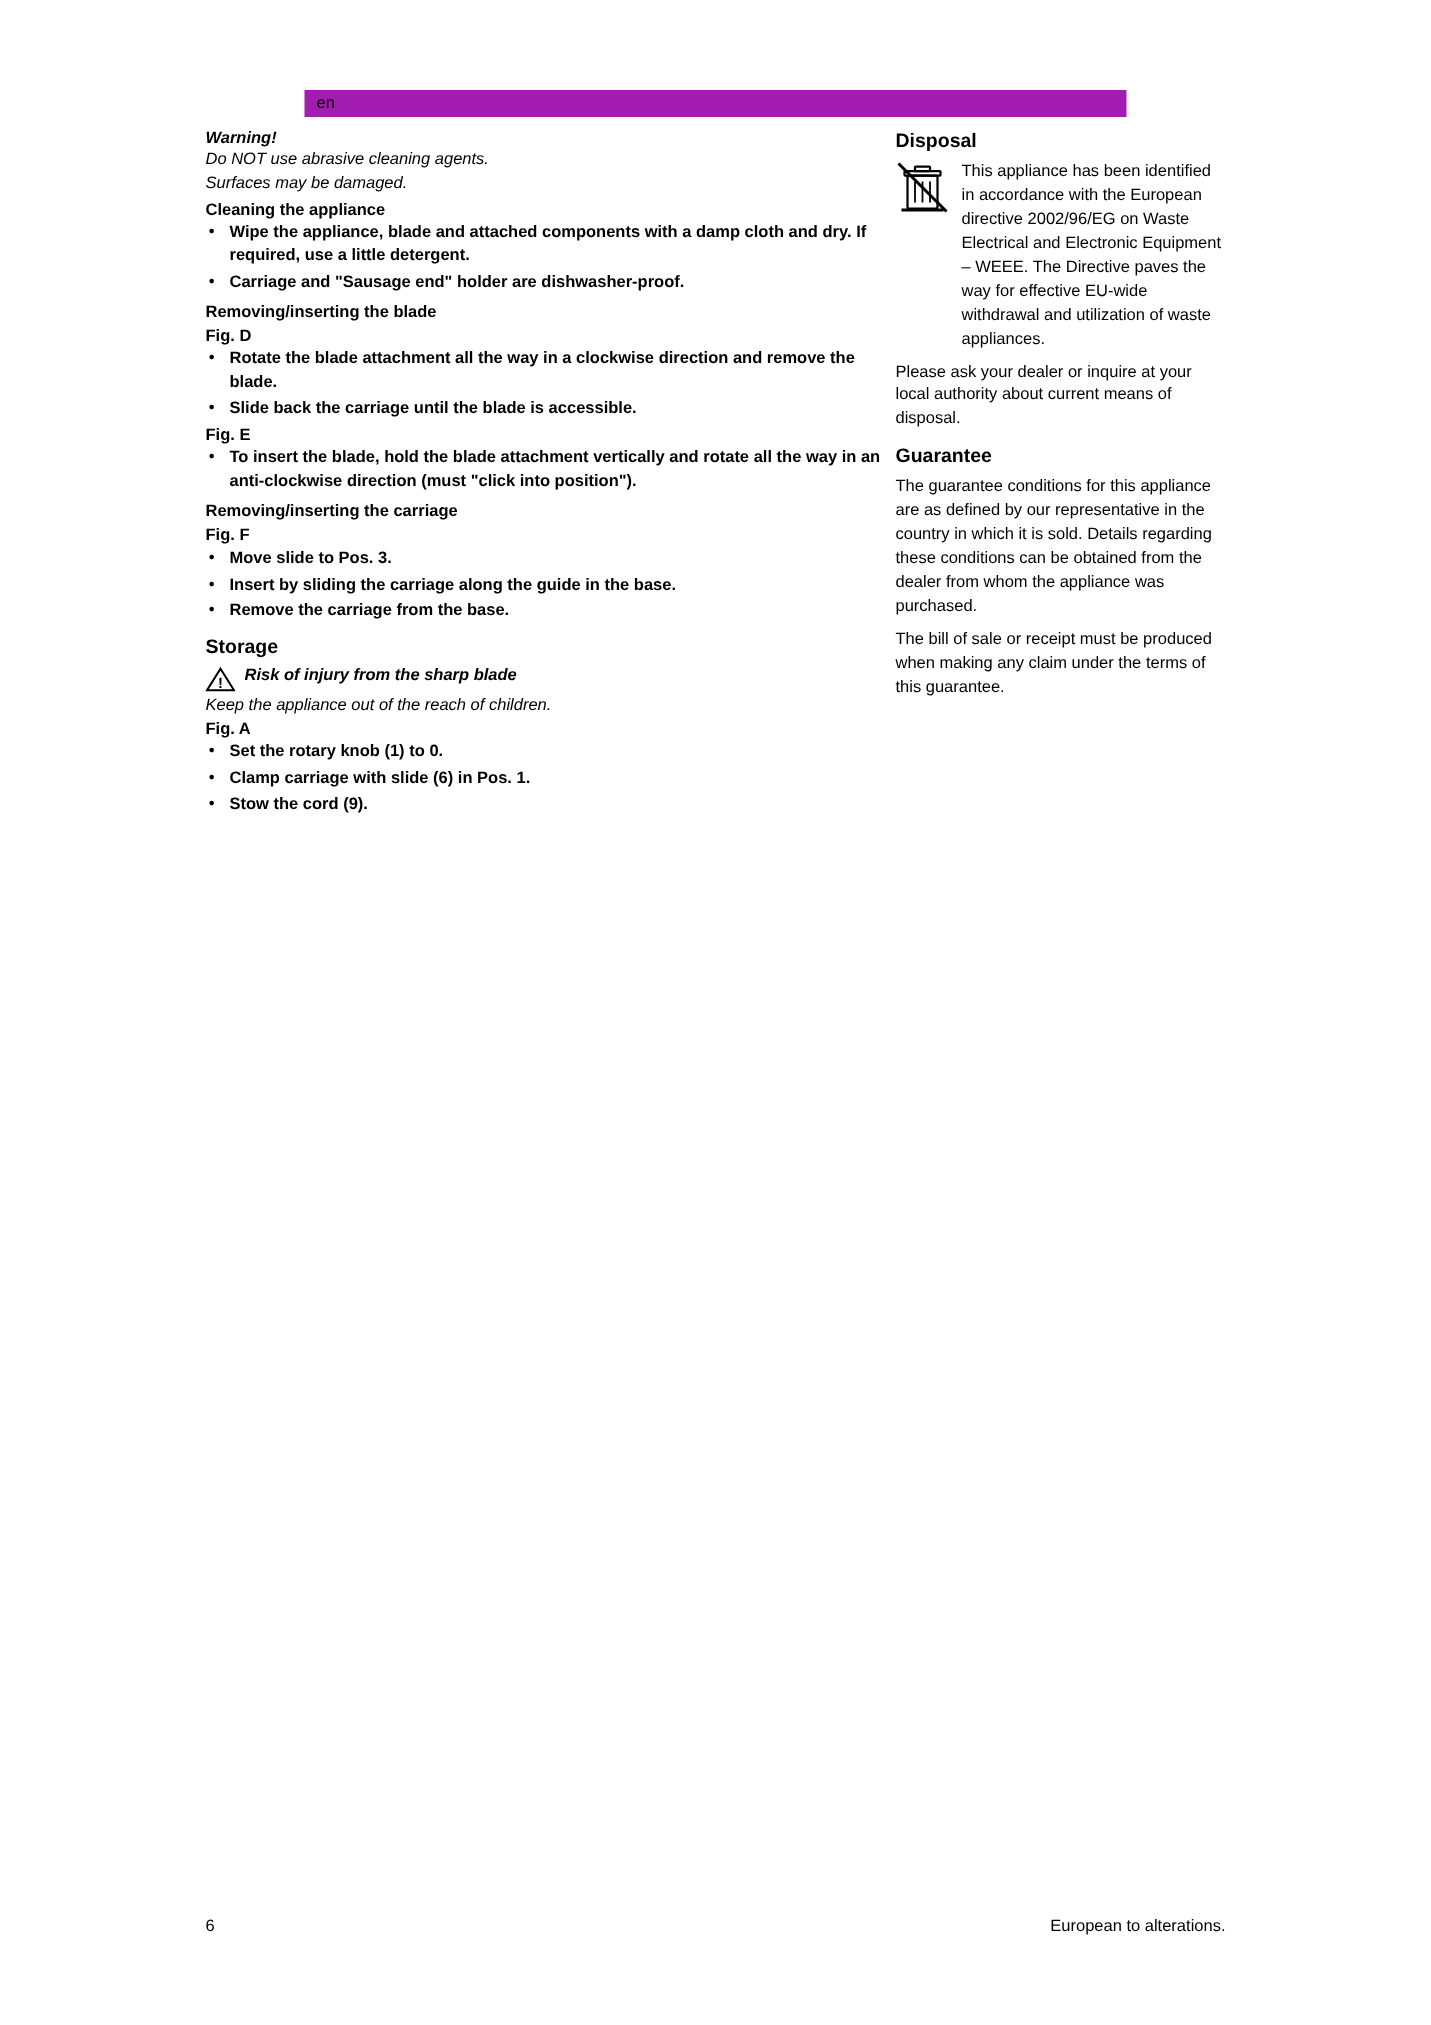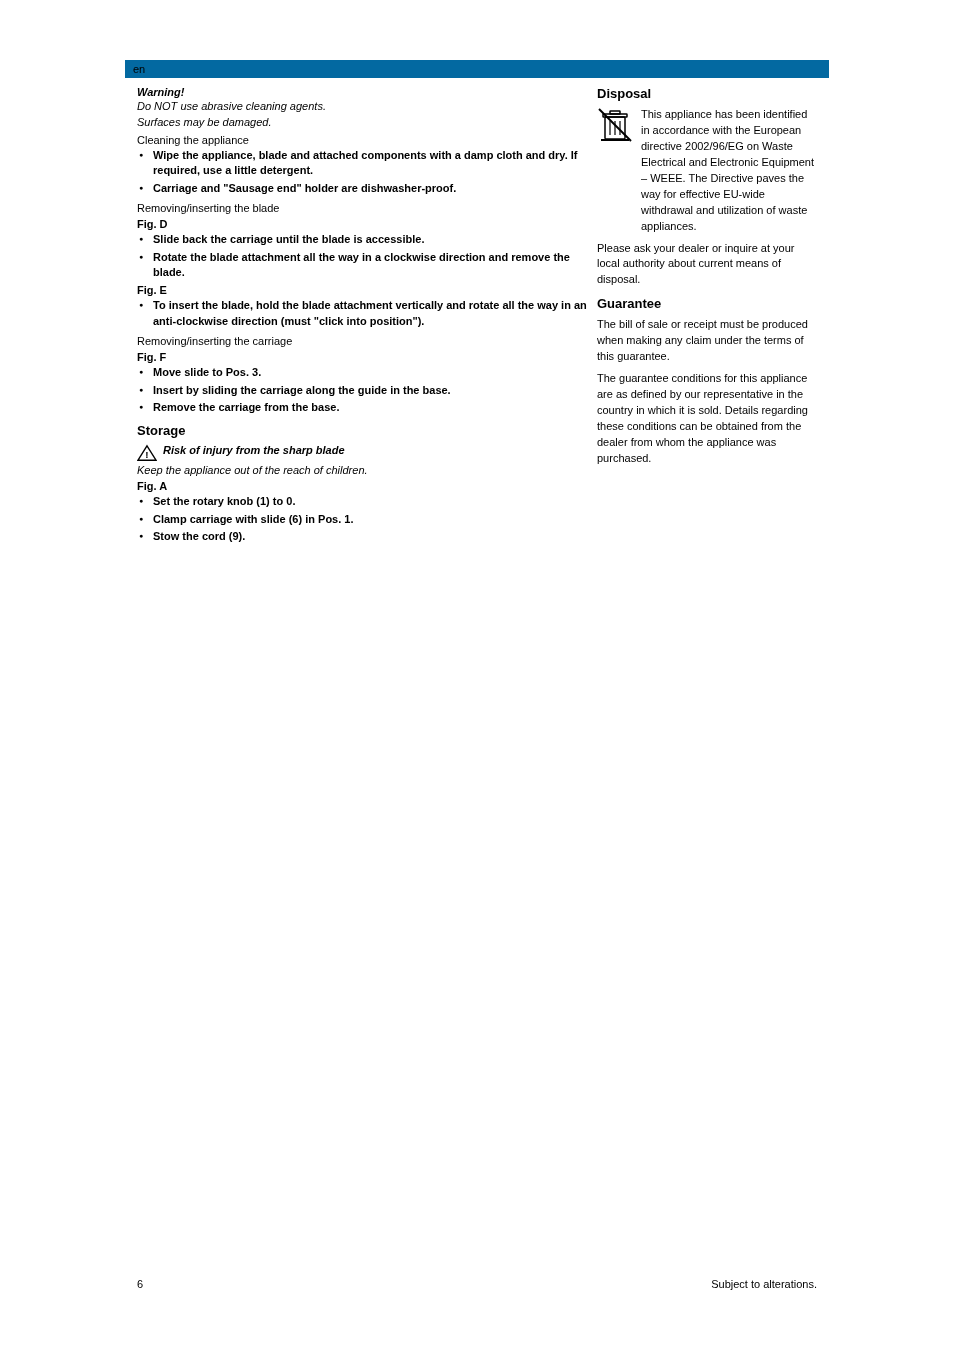--- a/index.html
+++ b/index.html
@@ -11,22 +11,22 @@
       width: 954px;
       min-height: 1350px;
     }
     .page {
       width: 954px;
       min-height: 1350px;
       padding: 60px 0 40px 0;
       position: relative;
     }
     .lang-bar {
-      background: #0369a1;
-      width: 704px;
+      background: #a21caf;
+      width: 548px;
       margin: 0 auto 0 auto;
       padding: 3px 8px;
       font-size: 11px;
       margin-bottom: 8px;
     }
     .content-area {
       width: 680px;
       margin: 0 auto;
       display: flex;
     }
@@ -45,21 +45,21 @@
     }
     .warning-label {
       font-style: italic;
       font-weight: bold;
       margin-bottom: 2px;
     }
     .italic-text {
       font-style: italic;
     }
     .sub-title {
-      font-weight: normal;
+      font-weight: bold;
       margin: 6px 0 2px 0;
     }
     .fig-label {
       font-weight: bold;
       margin: 4px 0 2px 0;
     }
     ul.bullet-list {
       list-style: none;
       padding: 0;
       margin: 0 0 4px 0;
@@ -153,22 +153,22 @@
 
       <div class="sub-title">Cleaning the appliance</div>
       <ul class="bullet-list">
         <li>Wipe the appliance, blade and attached components with a damp cloth and dry. If required, use a little detergent.</li>
         <li>Carriage and "Sausage end" holder are dishwasher-proof.</li>
       </ul>
 
       <div class="sub-title">Removing/inserting the blade</div>
       <div class="fig-label">Fig. D</div>
       <ul class="bullet-list">
+        <li>Rotate the blade attachment all the way in a clockwise direction and remove the blade.</li>
         <li>Slide back the carriage until the blade is accessible.</li>
-        <li>Rotate the blade attachment all the way in a clockwise direction and remove the blade.</li>
       </ul>
 
       <div class="fig-label">Fig. E</div>
       <ul class="bullet-list">
         <li>To insert the blade, hold the blade attachment vertically and rotate all the way in an anti-clockwise direction (must "click into position").</li>
       </ul>
 
       <div class="sub-title">Removing/inserting the carriage</div>
       <div class="fig-label">Fig. F</div>
       <ul class="bullet-list">
@@ -216,22 +216,22 @@
 
           <line x1="2" y1="2" x2="34" y2="34" stroke="#000" stroke-width="2"></line>
         </svg>
         <div class="disposal-text">This appliance has been identified in accordance with the European directive 2002/96/EG on Waste Electrical and Electronic Equipment – WEEE. The Directive paves the way for effective EU-wide withdrawal and utilization of waste appliances.</div>
       </div>
 
       <div class="disposal-paragraph">Please ask your dealer or inquire at your local authority about current means of disposal.</div>
 
       <div class="guarantee-section">
         <div class="section-title">Guarantee</div>
+        <div class="guarantee-para">The guarantee conditions for this appliance are as defined by our representative in the country in which it is sold. Details regarding these conditions can be obtained from the dealer from whom the appliance was purchased.</div>
         <div class="guarantee-para">The bill of sale or receipt must be produced when making any claim under the terms of this guarantee.</div>
-        <div class="guarantee-para">The guarantee conditions for this appliance are as defined by our representative in the country in which it is sold. Details regarding these conditions can be obtained from the dealer from whom the appliance was purchased.</div>
       </div>
 
     </div>
   </div>
 
   <div class="page-number">6</div>
-  <div class="subject-to">Subject to alterations.</div>
+  <div class="subject-to">European to alterations.</div>
 </div>
 
 </body></html>

